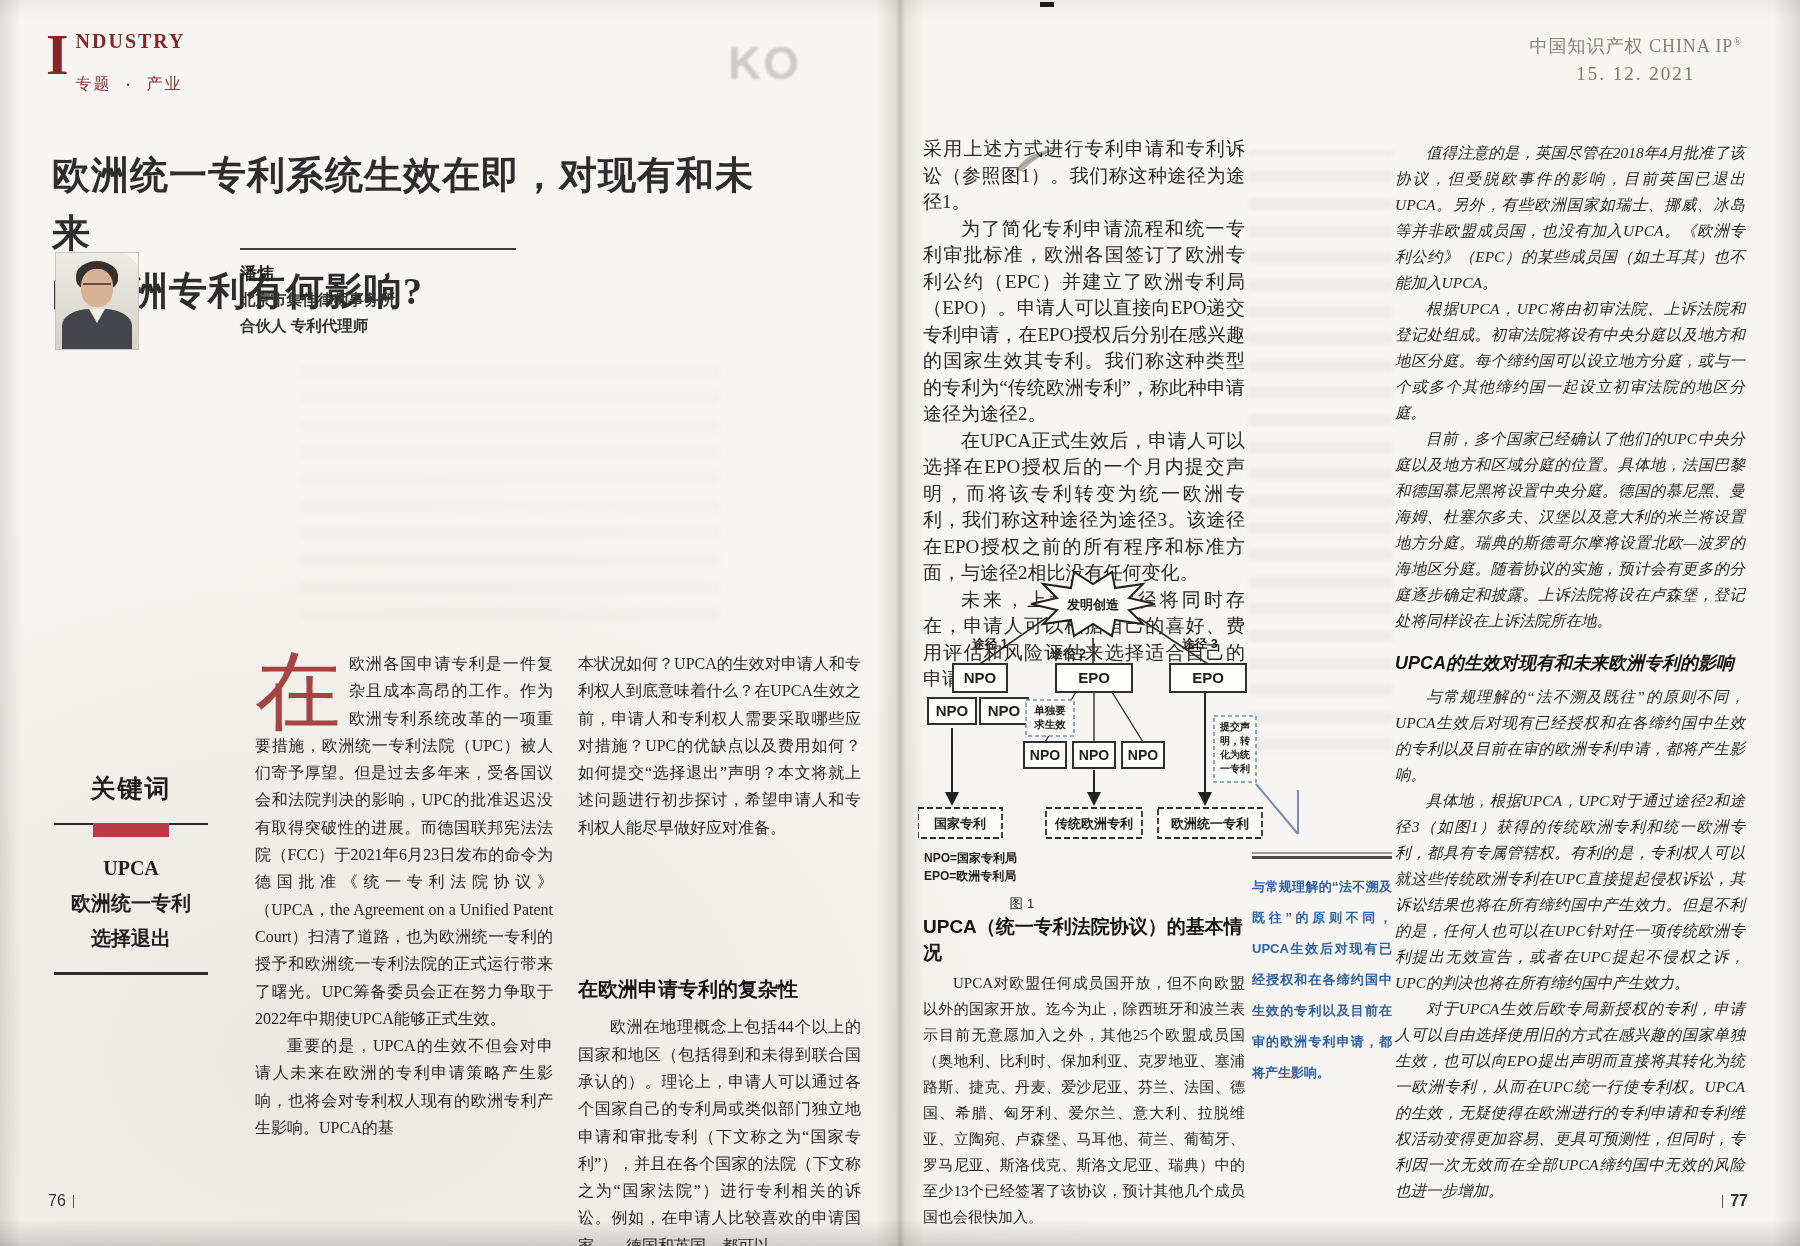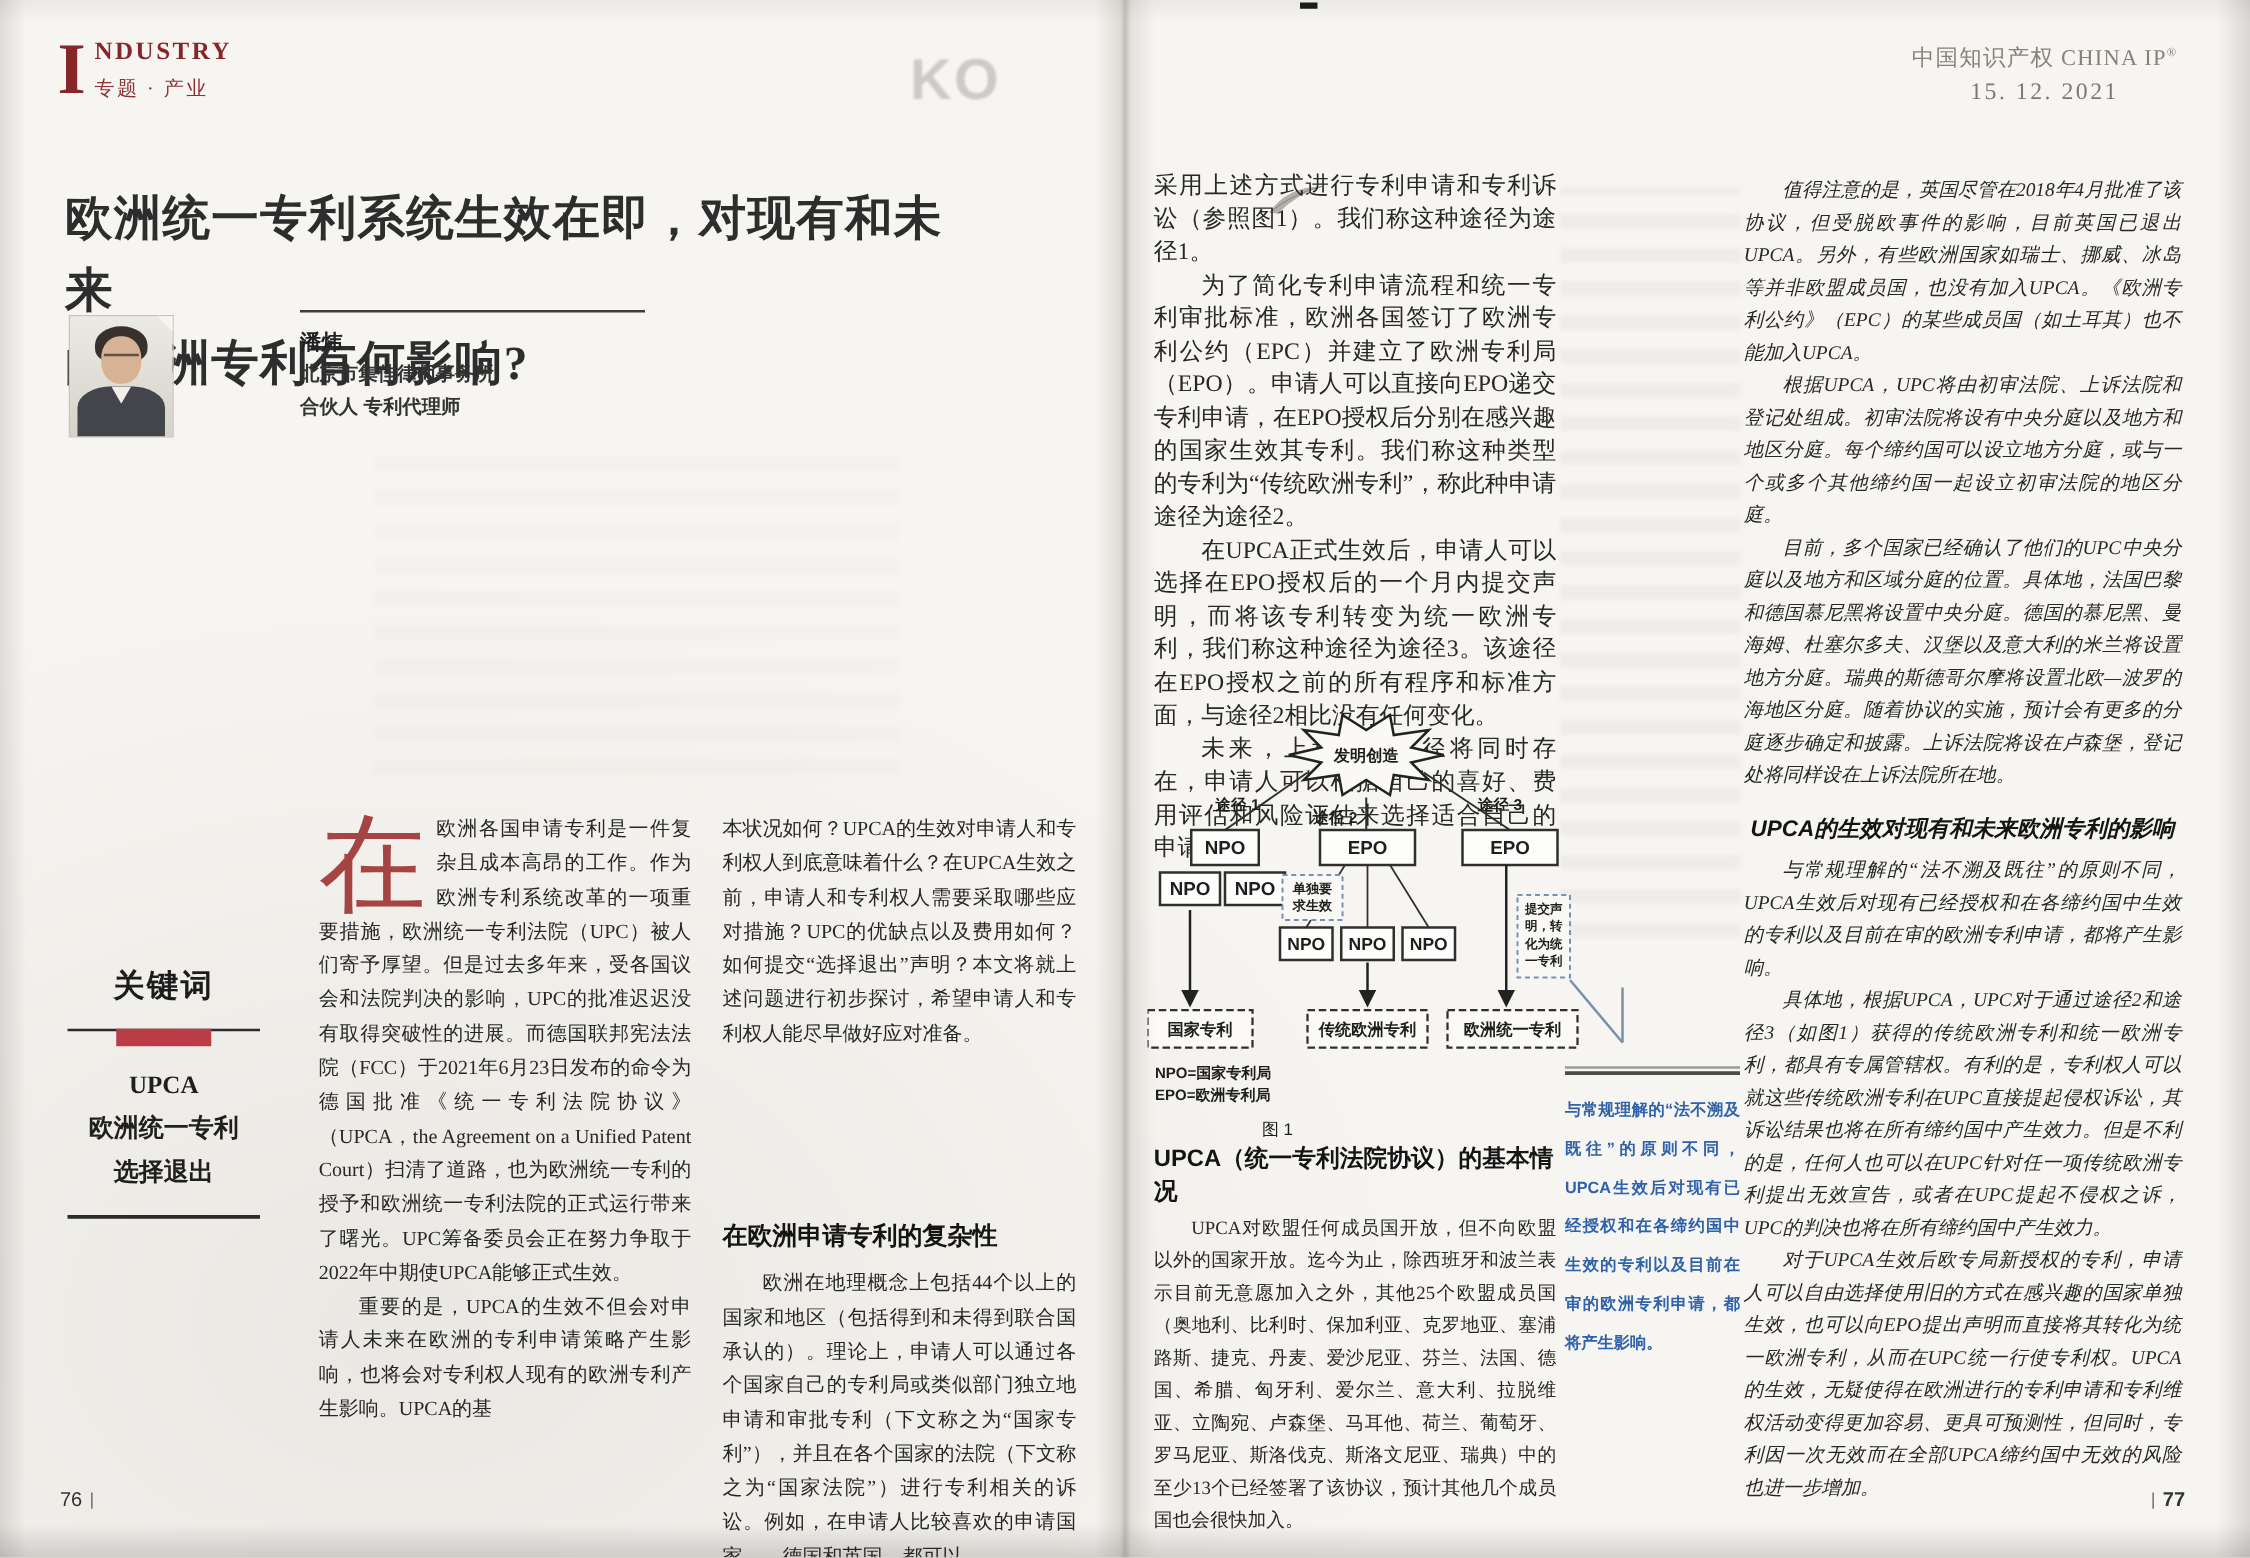--- a/index.html
+++ b/index.html
@@ -20,21 +20,21 @@
   .spine{position:absolute;left:876px;top:0;width:48px;height:100%;
     background:linear-gradient(90deg, rgba(0,0,0,0) 0%, rgba(110,104,95,0.18) 42%,
       rgba(70,66,60,0.30) 50%, rgba(110,104,95,0.14) 60%, rgba(0,0,0,0) 100%);}
   .abs{position:absolute;}
 
   
   .masthead-left{left:46px;top:30px;display:flex;align-items:flex-start;}
   .big-i{font-family:"Liberation Serif",serif;font-weight:700;font-size:58px;line-height:50px;color:#872629;}
   .mh-col{margin-left:7px;}
   .mh-word{font-family:"Liberation Serif",serif;font-weight:700;font-size:20px;letter-spacing:2px;color:#872629;line-height:22px;}
-  .mh-sub{font-family:Liberation Serif, serif;font-size:16px;color:#8d3134;margin-top:9px;letter-spacing:2px;}
+  .mh-sub{font-family:Liberation Mono, monospace;font-size:16px;color:#8d3134;margin-top:22px;letter-spacing:2px;}
 
   
   .masthead-right{right:58px;top:34px;text-align:right;color:#86827b;}
   .mhr-name{font-size:18px;letter-spacing:1px;}
   .mhr-reg{font-size:10px;vertical-align:super;}
   .mhr-date{font-size:19px;margin-top:5px;color:#7d7972;letter-spacing:2px;text-align:center;}
 
   
   .title{left:52px;top:146px;width:740px;font-family:Liberation Serif, serif;
     font-weight:700;font-size:38px;line-height:58px;color:#2d2d2d;letter-spacing:1px;}
@@ -69,21 +69,21 @@
   .indent{text-indent:2em;}
   .dropcap{float:left;font-size:86px;line-height:78px;color:#a64444;margin:3px 8px 0 0;font-family:"Liberation Serif",serif;}
   .subhead{font-family:"Liberation Sans",sans-serif;font-weight:700;color:#141414;}
   .colb-head{font-size:20px;margin-top:135px;margin-bottom:10px;text-align:left;}
 
   .col1{left:23px;top:136px;width:322px;font-size:19px;line-height:26.5px;}
   .col1-heading{left:23px;top:914px;width:330px;font-family:"Liberation Sans",sans-serif;
     font-weight:700;font-size:19px;color:#141414;}
   .col1-para5{left:23px;top:950px;width:322px;font-size:15px;line-height:26px;margin-top:20px;}
   .col2{left:495px;top:140px;width:350px;font-size:15.5px;line-height:26px;font-style:italic;}
-  .col2-head{font-size:18px;margin:16px 0 8px 0;text-align:center;}
+  .col2-head{font-size:18px;margin:16px 0 8px 0;text-align:left;}
 
   
   .pullquote{left:352px;top:780px;width:140px;}
   .pq-rule1{height:2px;background:#9a9a98;margin-top:6px;}
   .pq-rule2{height:3px;background:#4c4c4c;margin-top:2px;}
   .pq-text{margin-top:12px;font-family:"Liberation Sans",sans-serif;font-weight:700;
     font-size:13px;line-height:31px;color:#2f62a8;text-align:justify;}
 
   
   .diagram{left:18px;top:556px;width:352px;height:358px;}

